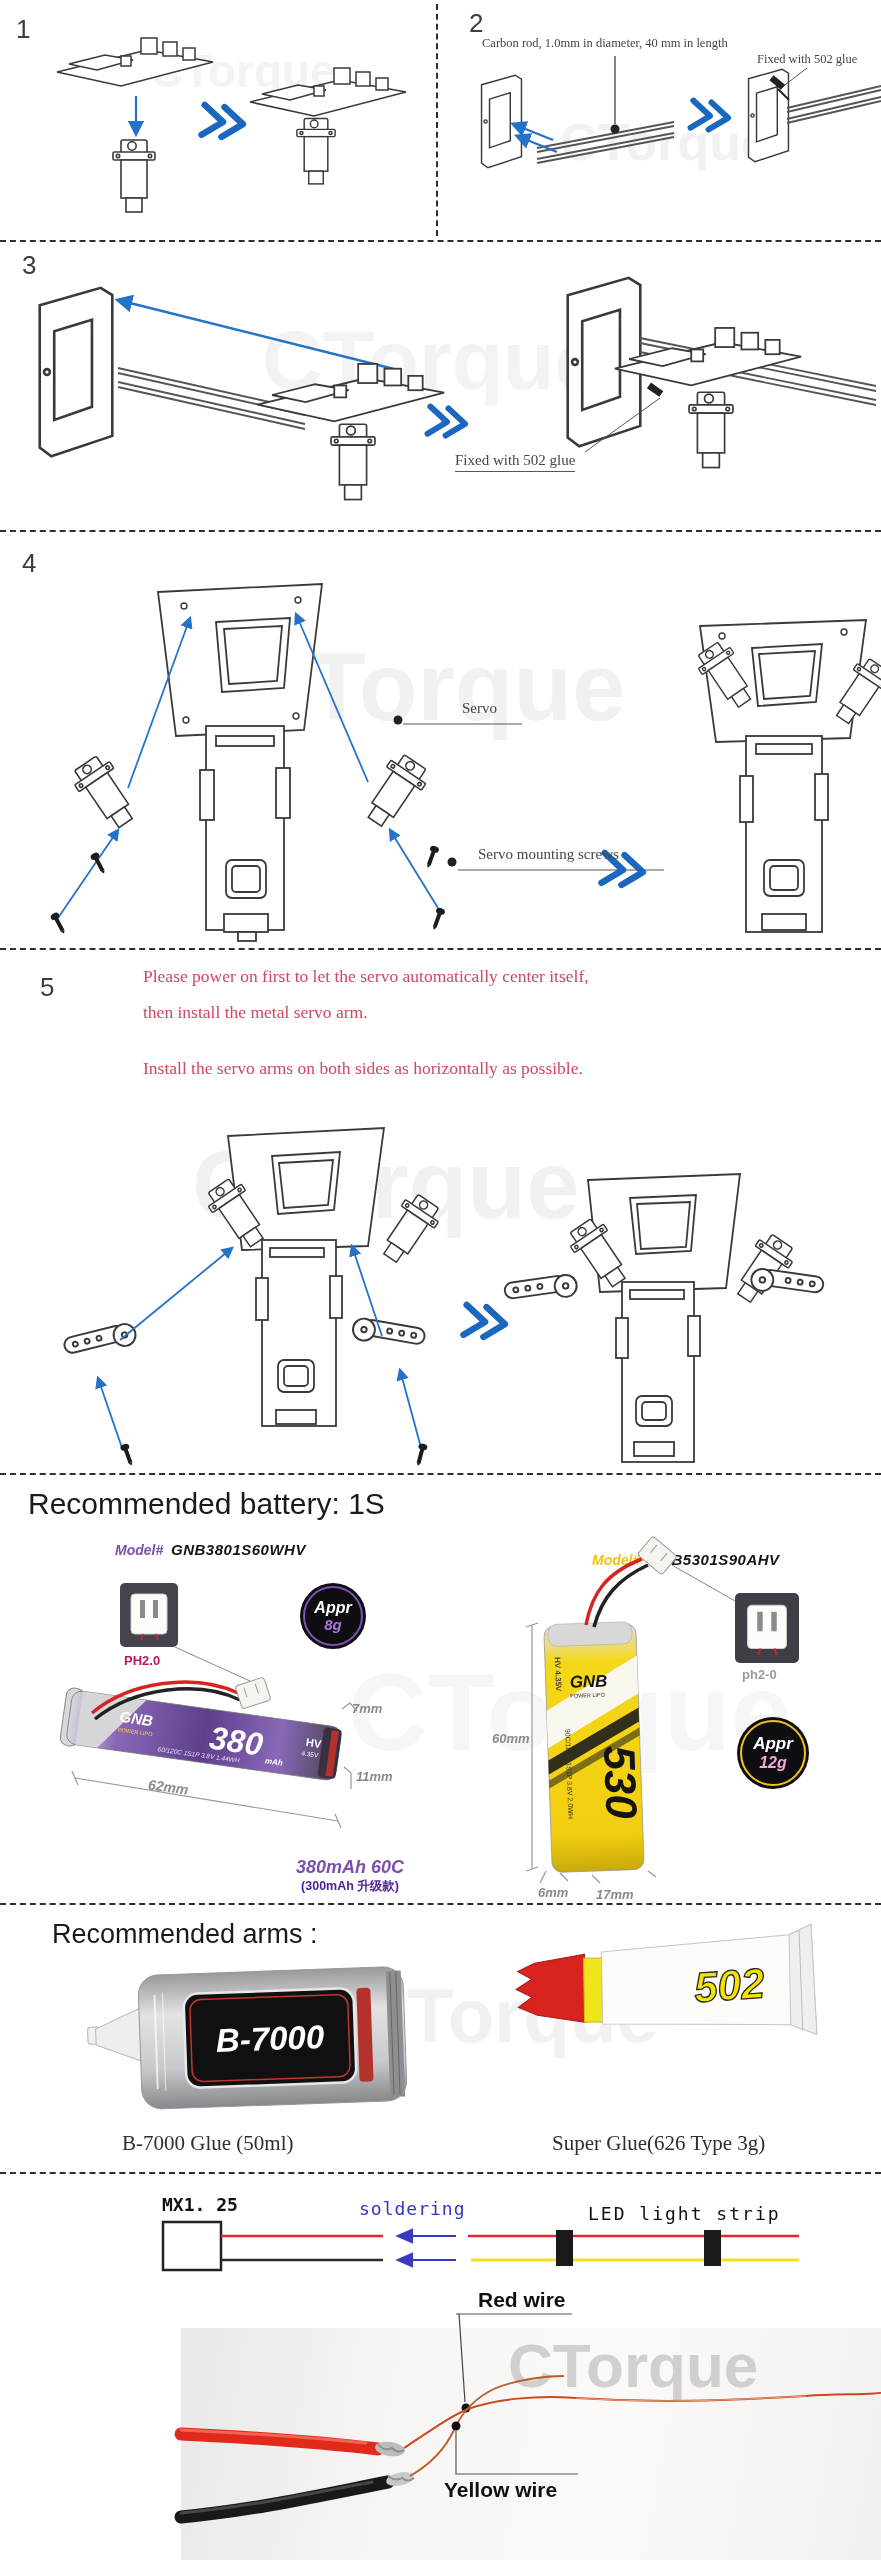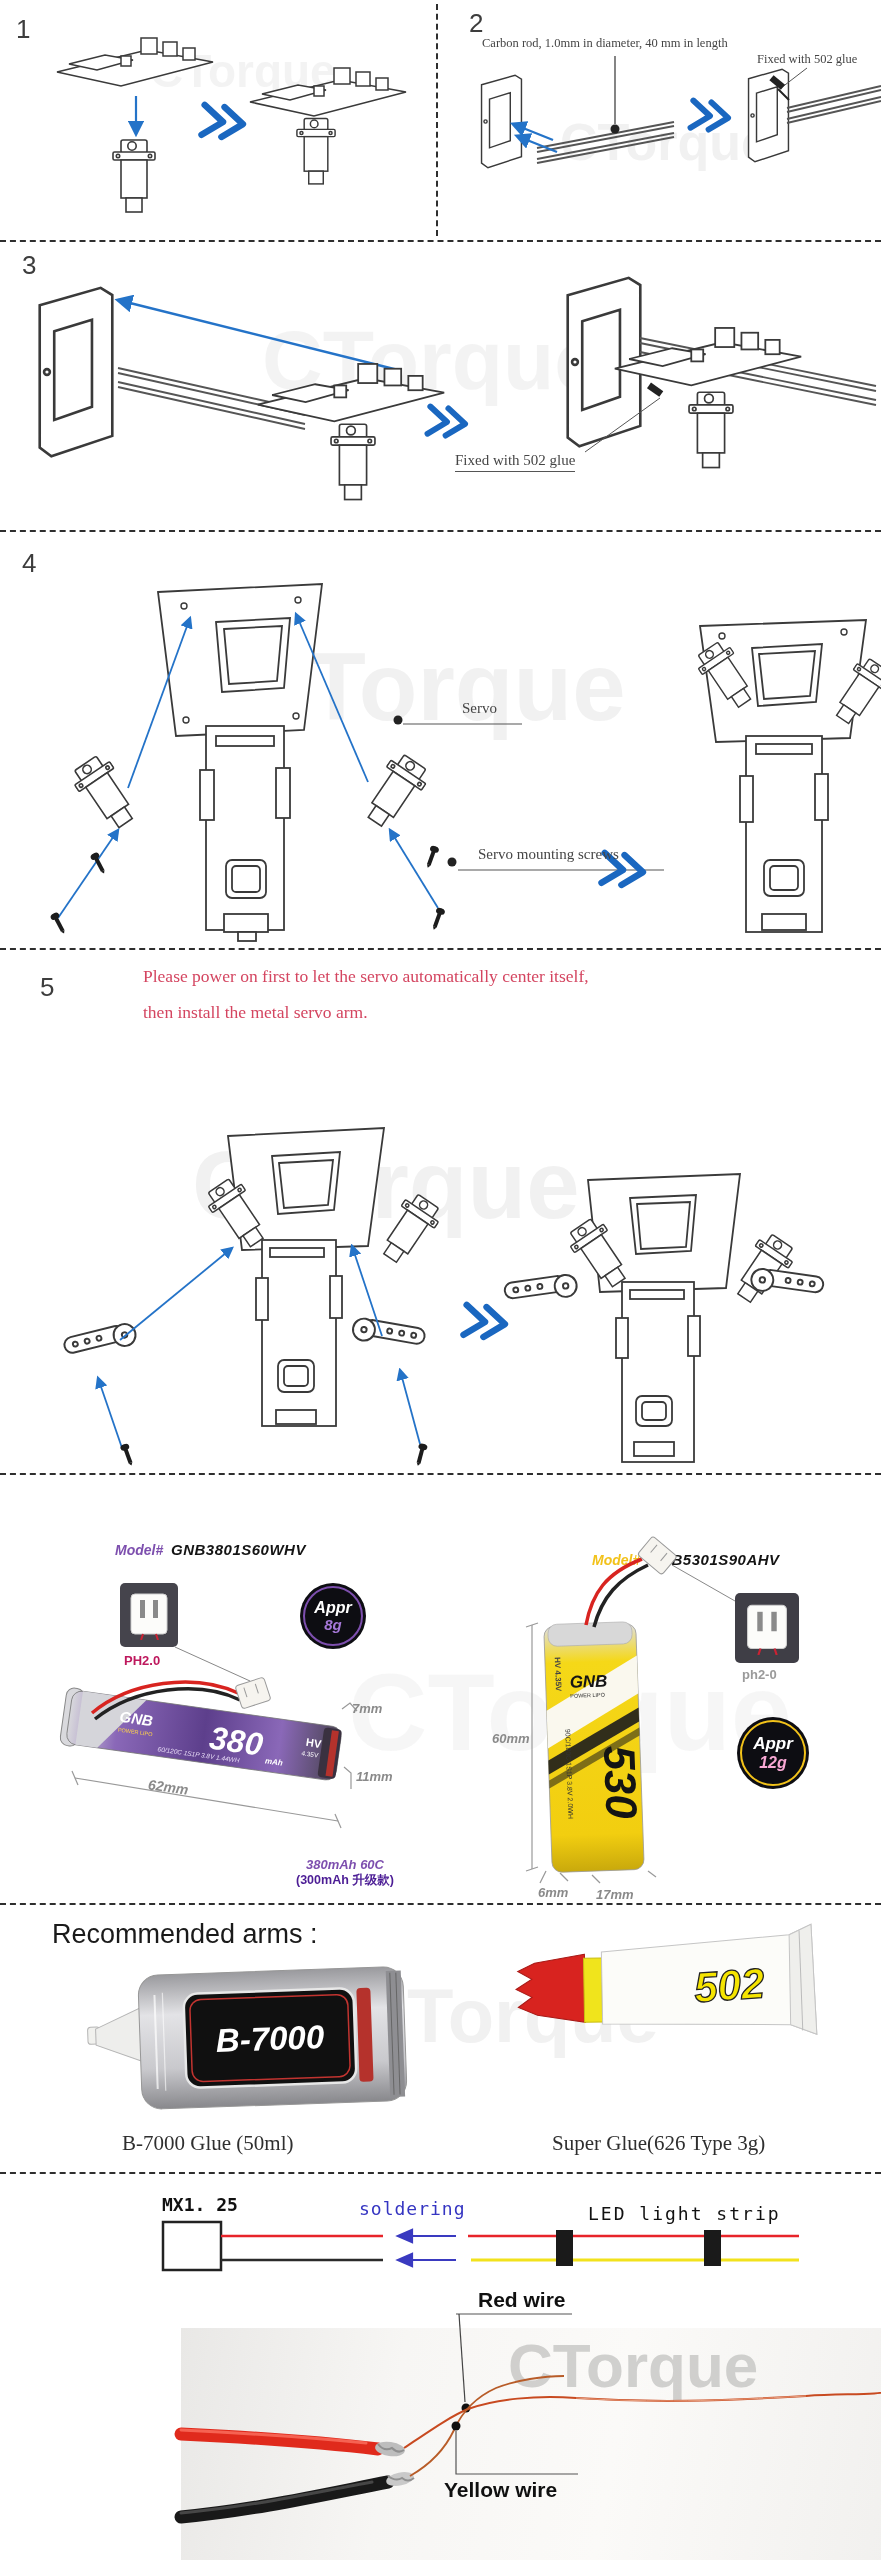--- a/index.html
+++ b/index.html
@@ -249,20 +249,21 @@
       <circle cx="844" cy="102" r="3" fill="#fff" stroke="#3a3a3a" stroke-width="1.4"></circle>
     </svg>
     <div class="abs slabel" style="left:462px;top:170px;font-size:15px">Servo</div>
     <div class="abs slabel" style="left:478px;top:316px;font-size:15px">Servo mounting screws</div>
   </div>
 
   <div class="abs" style="left:0;top:948px;width:881px;height:525px">
     <div class="abs stepnum" style="left:40px;top:24px">5</div>
     <div class="abs note" style="left:135px;top:18px">Please power on first to let the servo automatically center itself,</div>
     <div class="abs note" style="left:135px;top:54px">then install the metal servo arm.</div>
+    <div class="abs note" style="left:135px;top:110px">Install the servo arms on both sides as horizontally as possible.</div>
     <svg class="abs" style="left:0;top:0" width="881" height="525">
       <defs>
           <marker id="m5" viewBox="0 0 10 10" refX="8" refY="5" markerWidth="7" markerHeight="7" orient="auto">
             <path d="M0,0 L10,5 L0,10 z" fill="#2473c8"></path>
           </marker>
         </defs>
 
       <g fill="#fff" stroke="#3a3a3a" stroke-width="1.8">
         <polygon points="228,188 384,180 368,298 242,302"></polygon>
         <polygon points="272,208 340,204 334,262 278,266"></polygon>
@@ -300,20 +301,21 @@
         <rect x="634" y="494" width="40" height="14"></rect>
       </g>
       <use href="#sym-servo" width="42" height="76" transform="translate(562,288) rotate(-34)"></use>
       <use href="#sym-servo" width="42" height="76" transform="translate(766,280) rotate(34)"></use>
       <use href="#sym-arm" width="78" height="37" transform="translate(500,326) rotate(-8)"></use>
       <use href="#sym-arm" width="78" height="37" transform="translate(828,320) scale(-1,1) rotate(-8)"></use>
     </svg>
   </div>
 
   <div class="abs" style="left:0;top:1473px;width:881px;height:430px">
+    <div class="abs h1" style="left:28px;top:14px;font-size:30px">Recommended battery: 1S</div>
 
     <div class="abs modelrow" style="left:115px;top:68px;font-size:14px">
       <span style="color:#7d4fae">Model#</span>&nbsp;
       <span style="color:#141414;font-size:15px;letter-spacing:.5px">GNB3801S60WHV</span>
     </div>
     <div class="abs modelrow" style="left:592px;top:78px;font-size:14px">
       <span style="color:#f2c21a">Model#</span>&nbsp;
       <span style="color:#141414;font-size:15px;letter-spacing:.5px">GNB5301S90AHV</span>
     </div>
 
@@ -411,21 +413,21 @@
       <div class="ring" style="border-color:#7d4fae"></div>
       <span style="color:#fff;font-size:16px">Appr</span>
       <span style="color:#a678d8;font-size:15px">8g</span>
     </div>
 
     <div class="abs dim" style="left:352px;top:228px">7mm</div>
     <div class="abs dim" style="left:148px;top:306px;font-size:14px;transform:rotate(8deg)">62mm</div>
     <div class="abs dim" style="left:356px;top:296px">11mm</div>
 
     <div class="abs" style="left:296px;top:384px;text-align:center">
-      <div style="color:#7d4fae;font-weight:bold;font-style:italic;font-size:13px;white-space:nowrap">380mAh 60C</div>
+      <div style="color:#7d4fae;font-weight:bold;font-style:italic;font-size:18px;white-space:nowrap">380mAh 60C</div>
       <div style="color:#4c1d95;font-weight:bold;font-size:12.5px;white-space:nowrap">(300mAh 升级款)</div>
     </div>
 
     <div class="abs conn-icon" style="left:735px;top:120px;width:64px;height:70px;background:#3f3e46">
       <svg width="48" height="54" viewBox="0 0 44 50">
         <rect x="4" y="4" width="36" height="40" rx="4" fill="#fcfcfa" stroke="#cfcfcf"></rect>
         <rect x="13" y="10" width="5" height="18" fill="#8a8a8a"></rect>
         <rect x="26" y="10" width="5" height="18" fill="#8a8a8a"></rect>
         <path d="M16,44 L14,50 M29,44 L31,50" stroke="#c23" stroke-width="2" fill="none"></path>
       </svg>

